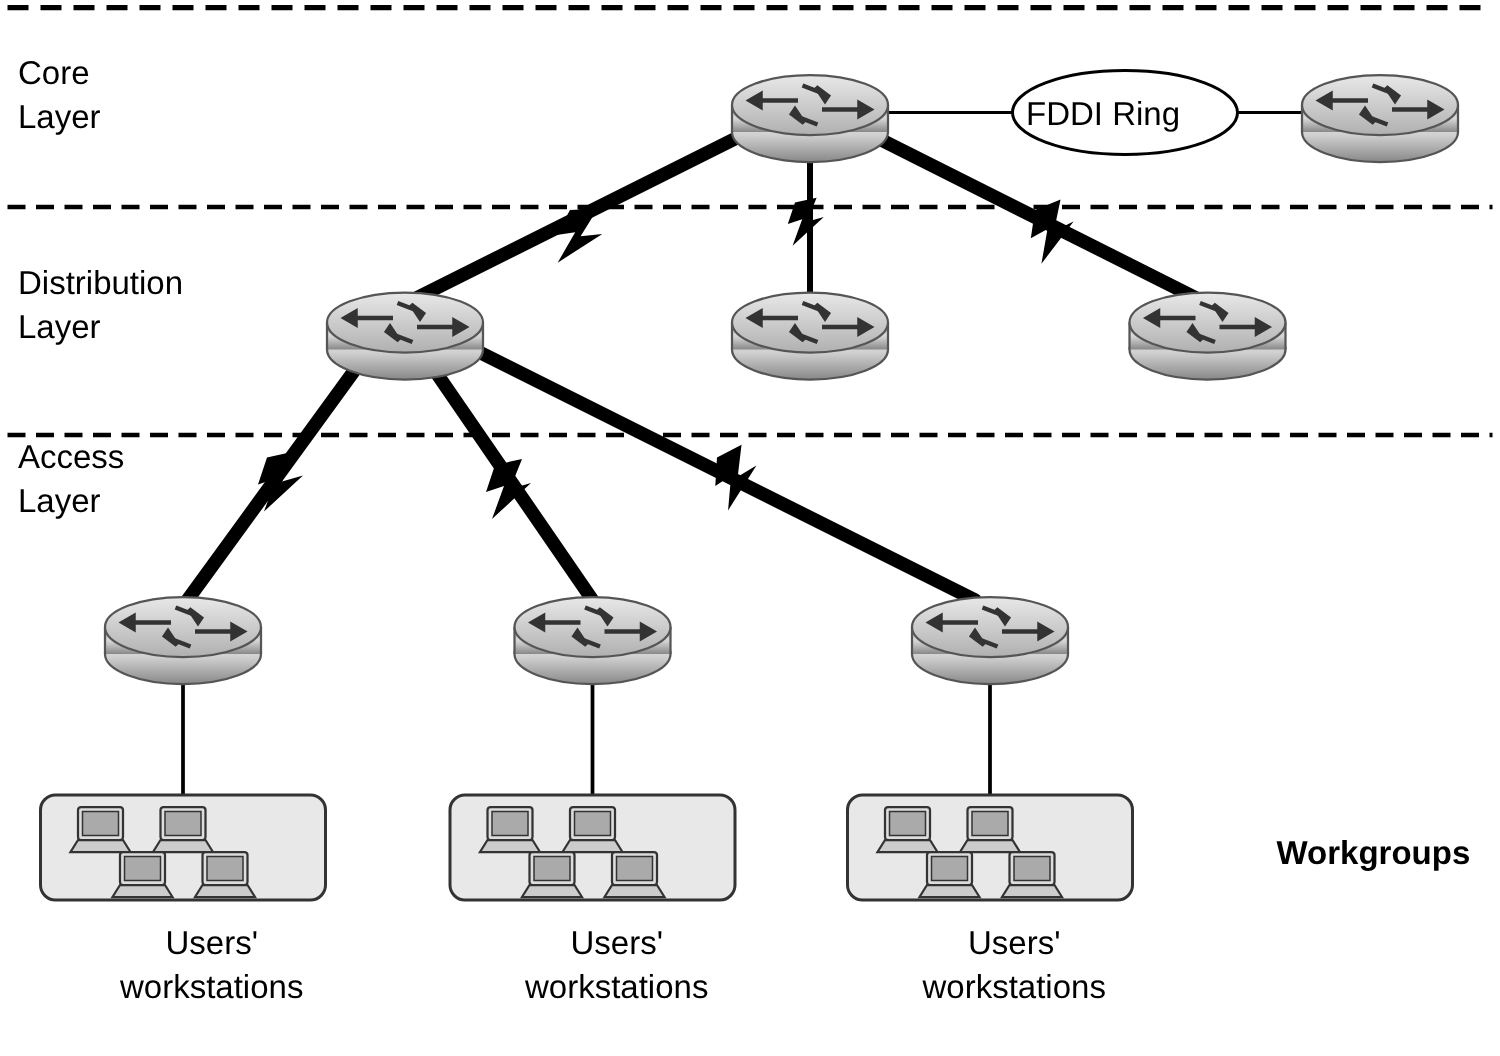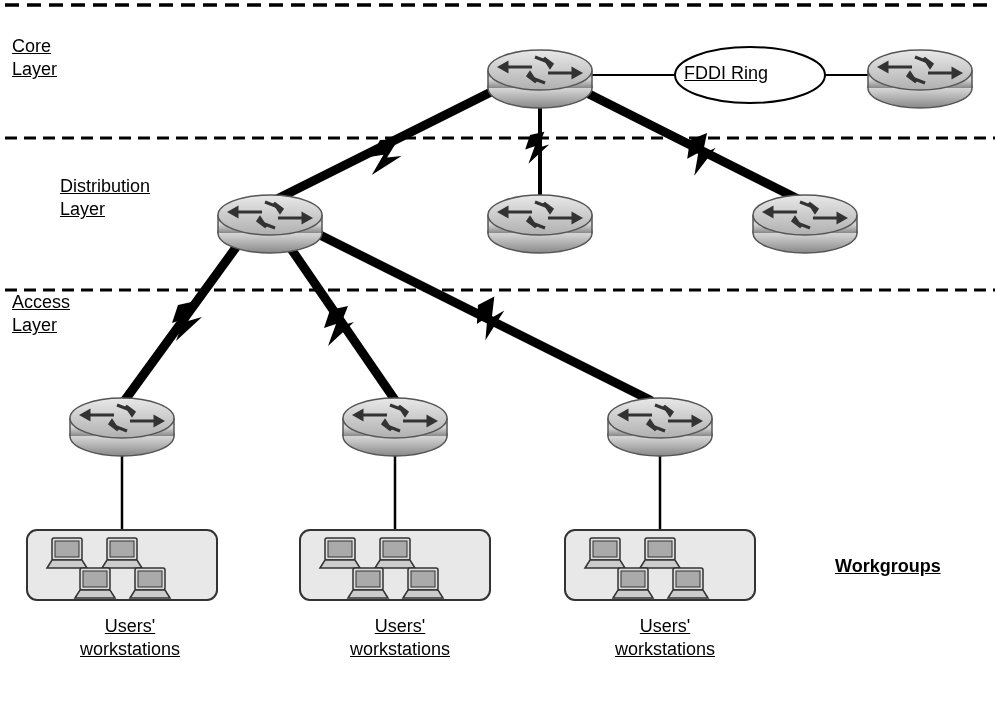--- a/index.html
+++ b/index.html
@@ -13,26 +13,25 @@
     }
     .diagram {
       position: absolute;
       top: 0;
       left: 0;
       width: 1000px;
       height: 704px;
     }
     .label {
       position: absolute;
-      font-size: 18px;
+      font-size: 22px;
       color: #000;
       line-height: 1.3;
-      text-decoration: underline;
     }
-    .bold { font-weight: bold; }
+    .bold { font-weight: bold; margin-left: 16px; }
   </style>
 </head>
 <body>
 
 <svg class="diagram" viewBox="0 0 1000 704">
   <defs>
     <linearGradient id="routerTop" x1="0" y1="0" x2="0" y2="1">
       <stop offset="0%" stop-color="#e8e8e8"></stop>
       <stop offset="100%" stop-color="#b0b0b0"></stop>
     </linearGradient>
@@ -124,21 +123,21 @@
   <use href="#router" transform="translate(395,418)"></use>
   <use href="#router" transform="translate(660,418)"></use>
 
   <use href="#workgroup" transform="translate(122,565)"></use>
   <use href="#workgroup" transform="translate(395,565)"></use>
   <use href="#workgroup" transform="translate(660,565)"></use>
 </svg>
 
 <div class="label" style="left:12px; top:35px; white-space:pre;">Core
 Layer</div>
-<div class="label" style="left:12px; top:175px; white-space:pre;margin-left:48px;">Distribution
+<div class="label" style="left:12px; top:175px; white-space:pre;">Distribution
 Layer</div>
 <div class="label" style="left:12px; top:291px; white-space:pre;">Access
 Layer</div>
 
 <div class="label" style="left:684px; top:62px;">FDDI Ring</div>
 
 <div class="label bold" style="left:835px; top:555px;">Workgroups</div>
 
 <div class="label" style="left:80px; top:615px; text-align:center; white-space:pre;">Users'
 workstations</div>

